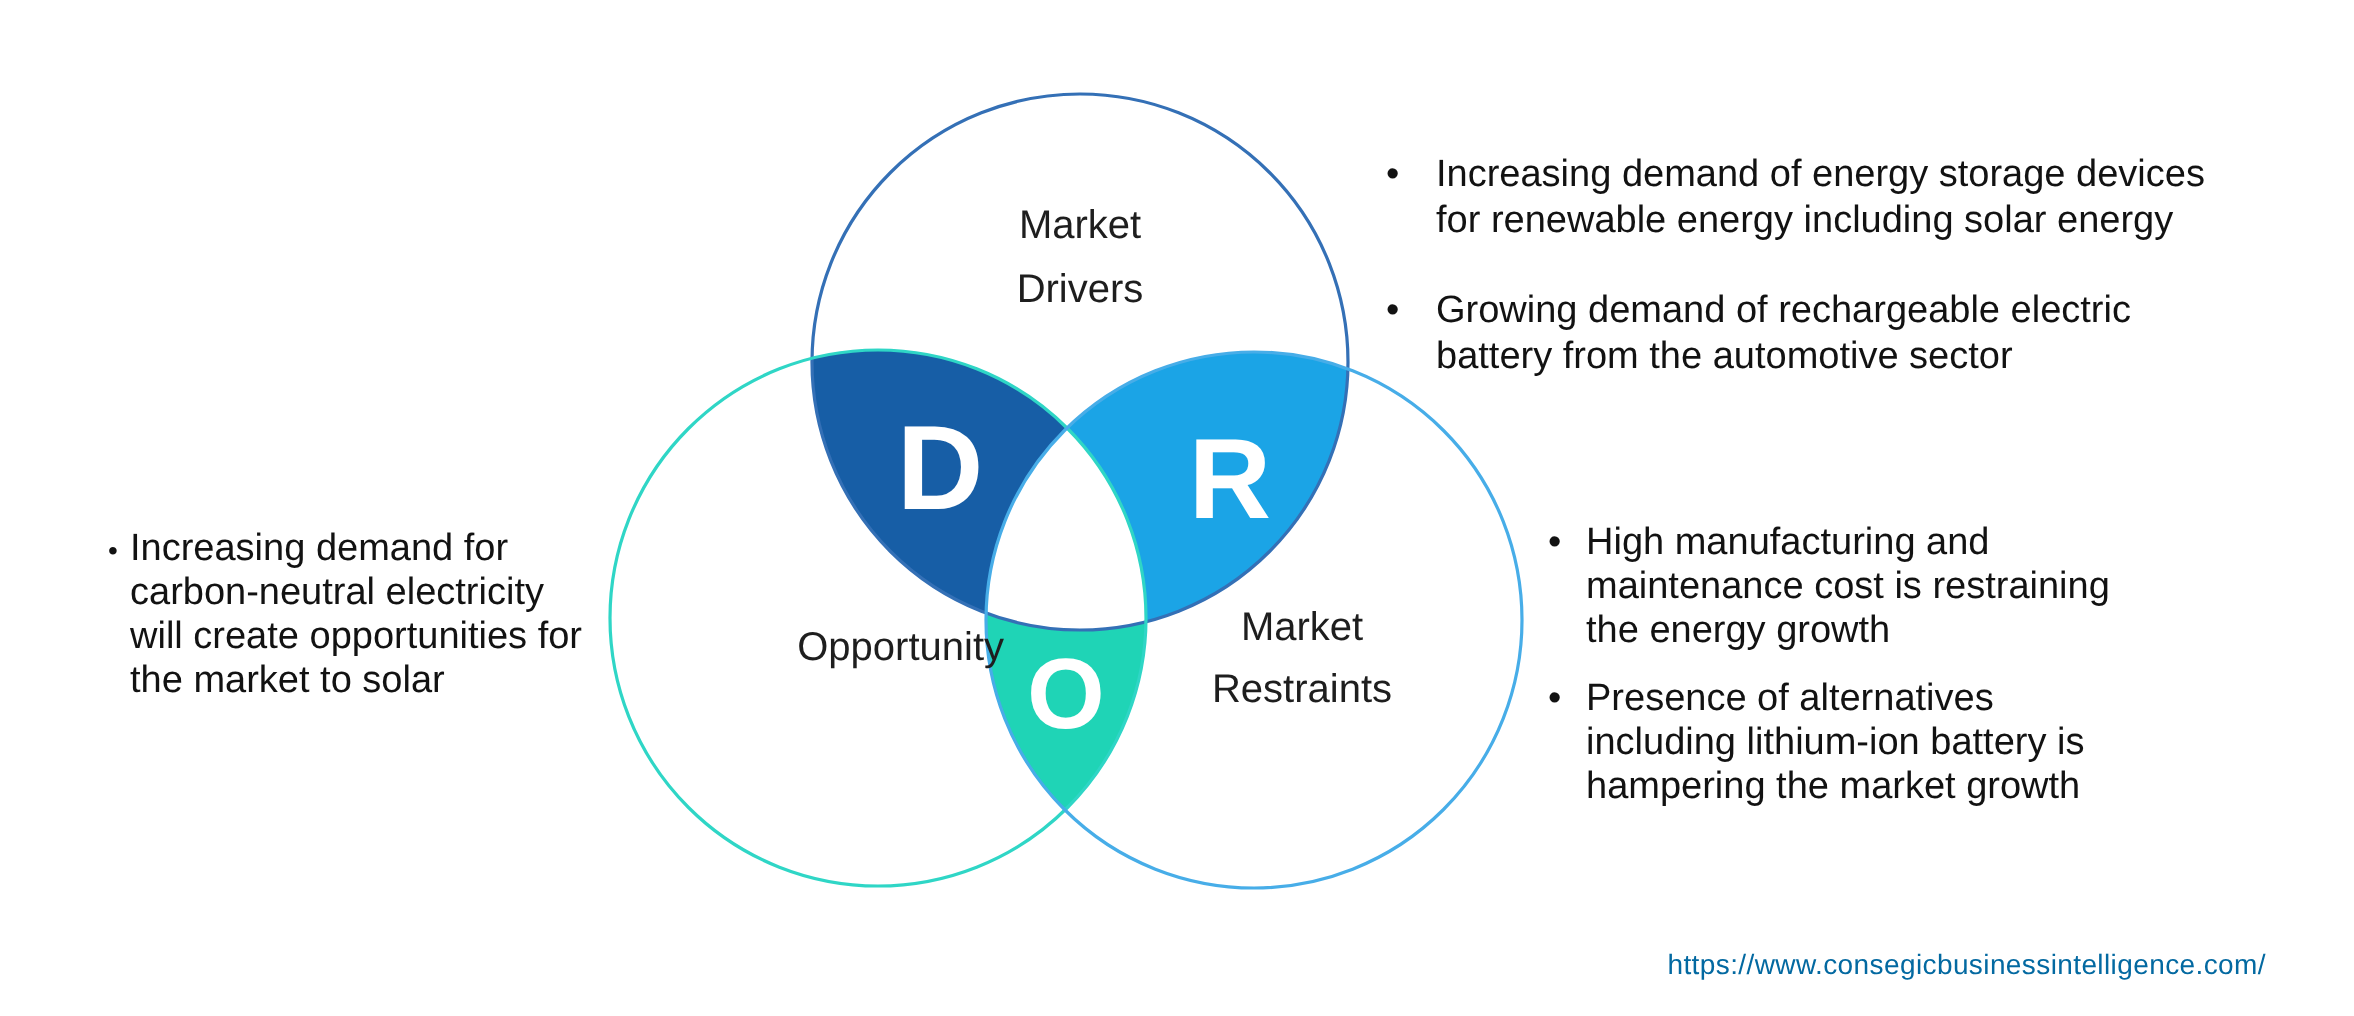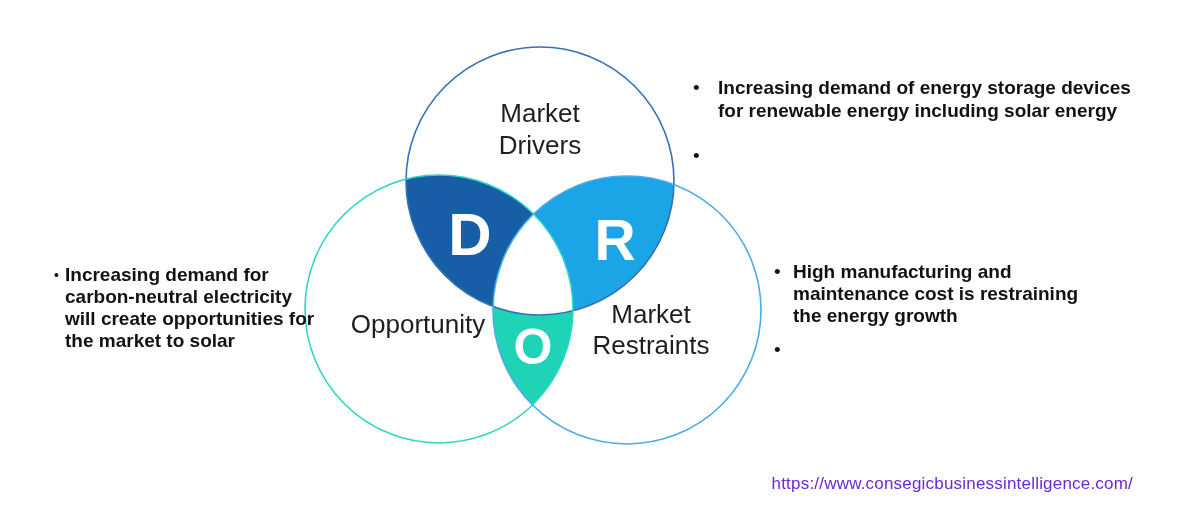--- a/index.html
+++ b/index.html
@@ -9,39 +9,39 @@
   }
   #stage svg { position:absolute; left:0; top:0; }
   svg text.overlap-letter {
     font-family:"Liberation Sans", sans-serif;
     font-weight:600;
     text-anchor:middle;
     dominant-baseline:central;
   }
   .circle-label {
     position:absolute; text-align:center; color:#1e1e1e;
-    font-size:26px; line-height:32px; white-space:pre-line;
+    font-size:20px; line-height:32px; white-space:pre-line;
   }
   #lbl-drivers     { left:440px; top:97px;  width:200px; }
-  #lbl-opportunity { left:318px; top:308px; width:200px; }
+  #lbl-opportunity { left:302px; top:308px; width:200px;text-align:right; }
   #lbl-restraints  { left:551px; top:299px; width:200px; line-height:31px; }
   .bullets { position:absolute; color:#121212; font-size:19px; }
   .bullet-item { display:flex; align-items:flex-start; }
-  .bullet-text { white-space:pre-line;font-weight:bold; }
+  .bullet-text { white-space:pre-line; }
   .dot { flex:0 0 30px; padding-left:5px; box-sizing:border-box; }
   #bullets-drivers    { left:688px; top:76px;  line-height:23px; }
   #bullets-drivers .bullet-item + .bullet-item { margin-top:22px; }
   #bullets-restraints { left:770px; top:261px; line-height:22px; }
   #bullets-restraints .dot { flex:0 0 23px; padding-left:4px; }
   #bullets-restraints .bullet-item + .bullet-item { margin-top:12px; }
   #bullets-opportunity { left:50px; top:264px; line-height:22px; }
   #bullets-opportunity .dot { flex:0 0 15px; padding-left:4px; font-size:14px; }
   .source-url {
     position:absolute; top:474px; right:44px;
-    font-size:17px; color:#6d28d9; letter-spacing:0.2px;
+    font-size:14px; color:#0369a1; letter-spacing:0.2px;
   }
 </style>
 </head>
 <body>
 
 <div id="stage">
 
   <svg width="1177" height="508" viewBox="0 0 1177 508">
     <defs>
       <clipPath id="clip-top">
@@ -86,20 +86,22 @@
 Restraints</div>
 
   <div class="bullets" id="bullets-drivers">
     <div class="bullet-item">
       <span class="dot">•</span>
       <span class="bullet-text">Increasing demand of energy storage devices
 for renewable energy including solar energy</span>
     </div>
     <div class="bullet-item">
       <span class="dot">•</span>
+      <span class="bullet-text">Growing demand of rechargeable electric
+battery from the automotive sector</span>
     </div>
   </div>
 
   <div class="bullets" id="bullets-opportunity">
     <div class="bullet-item">
       <span class="dot">•</span>
       <span class="bullet-text">Increasing demand for
 carbon-neutral electricity
 will create opportunities for
 the market to solar</span>
@@ -108,18 +110,21 @@
 
   <div class="bullets" id="bullets-restraints">
     <div class="bullet-item">
       <span class="dot">•</span>
       <span class="bullet-text">High manufacturing and
 maintenance cost is restraining
 the energy growth</span>
     </div>
     <div class="bullet-item">
       <span class="dot">•</span>
+      <span class="bullet-text">Presence of alternatives
+including lithium-ion battery is
+hampering the market growth</span>
     </div>
   </div>
 
   <div class="source-url">https://www.consegicbusinessintelligence.com/</div>
 
 </div>
 
 </body></html>

